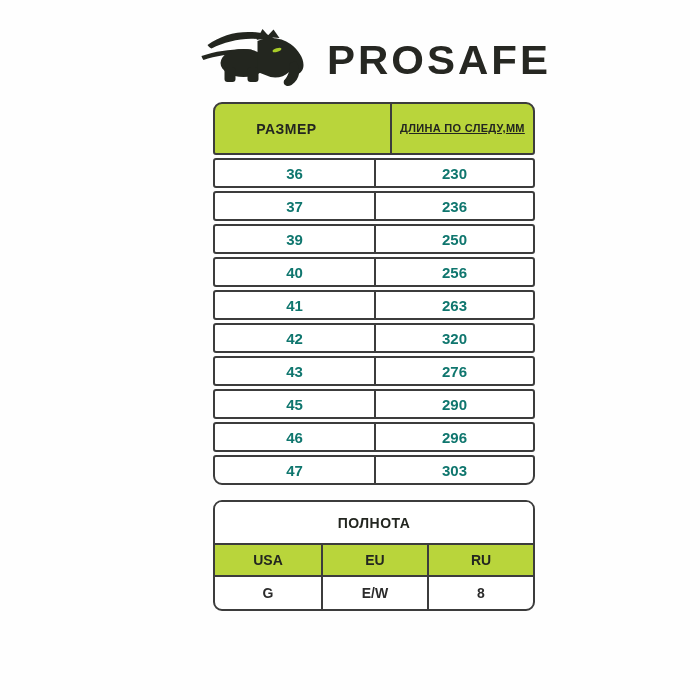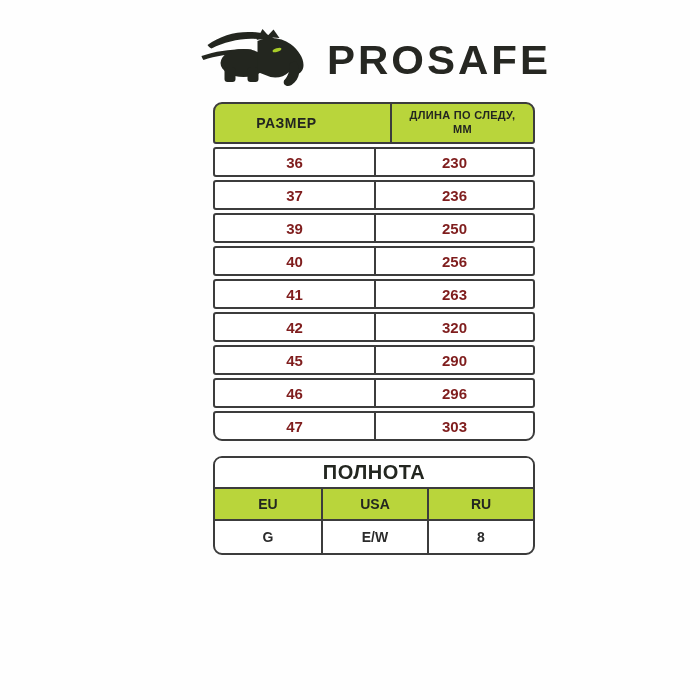--- a/index.html
+++ b/index.html
@@ -30,43 +30,43 @@
   }
 
   
   .size-table{ width:322px; margin:4px auto 0; }
   .t-row{
     display:flex; align-items:stretch;
     border:2px solid var(--border); border-radius:3px;
     background:#fff; height:30px; margin-top:3px;
   }
   .t-row.t-head{
-    height:42px; background:var(--accent);
+    height:53px; background:var(--accent);
     border-radius:9px 9px 3px 3px; margin-top:0;gap:32px;
   }
   #size-rows .t-row:last-child{ border-radius:3px 3px 9px 9px; }
   .cell{
     flex:1 1 50%; display:flex; align-items:center; justify-content:center;
-    font-weight:bold; font-size:15px; color:#7f1d1d;
+    font-weight:bold; font-size:15px; color:#0f766e;
   }
   .cell.right{ border-left:2px solid var(--border); }
   .t-head .cell{ font-size:14px; letter-spacing:.5px; color:#232620; }
   .t-head .cell.right{
-    flex-direction:column; font-size:11px; line-height:1.25; letter-spacing:.3px;
+    flex-direction:row; font-size:11px; line-height:1.25; letter-spacing:.3px;text-decoration:underline;
   }
 
   
   .width-table{
     width:322px; margin:15px auto 0;
     border:2px solid var(--border); border-radius:9px;
     overflow:hidden; background:#fff;
   }
   .w-title{
-    height:31px; display:flex; align-items:center; justify-content:center;
-    font-weight:bold; font-size:20px; letter-spacing:.5px;
+    height:43px; display:flex; align-items:center; justify-content:center;
+    font-weight:bold; font-size:14px; letter-spacing:.5px;
     border-bottom:2px solid var(--border); background:#fff; color:#232620;
   }
   .w-row{ display:flex; height:32px; }
   .w-row.w-head{ background:var(--accent); border-bottom:2px solid var(--border); }
   .w-cell{
     flex:1 1 33.33%; display:flex; align-items:center; justify-content:center;
     font-weight:bold; font-size:14px; color:#232620;
   }
   .w-cell + .w-cell{ border-left:2px solid var(--border); }
   .w-row:last-child .w-cell{ font-size:14px; color:#2b2b2b; }
@@ -136,20 +136,24 @@
   <div class="t-row">
     <div class="cell left">41</div>
     <div class="cell right">263</div>
   </div>
 
   <div class="t-row">
     <div class="cell left">42</div>
     <div class="cell right">320</div>
   </div>
 
+  <div class="t-row">
+    <div class="cell left">43</div>
+    <div class="cell right">276</div>
+  </div>
 
 
   <div class="t-row">
     <div class="cell left">45</div>
     <div class="cell right">290</div>
   </div>
 
   <div class="t-row">
     <div class="cell left">46</div>
     <div class="cell right">296</div>
@@ -158,22 +162,22 @@
   <div class="t-row">
     <div class="cell left">47</div>
     <div class="cell right">303</div>
   </div>
 </div>
   </section>
 
   <section class="width-table">
     <div class="w-title">ПОЛНОТА</div>
     <div class="w-row w-head">
+      <div class="w-cell">USA</div>
       <div class="w-cell">EU</div>
-      <div class="w-cell">USA</div>
       <div class="w-cell">RU</div>
     </div>
     <div class="w-row">
       <div class="w-cell">G</div>
       <div class="w-cell">E/W</div>
       <div class="w-cell">8</div>
     </div>
   </section>
 
 </div>

